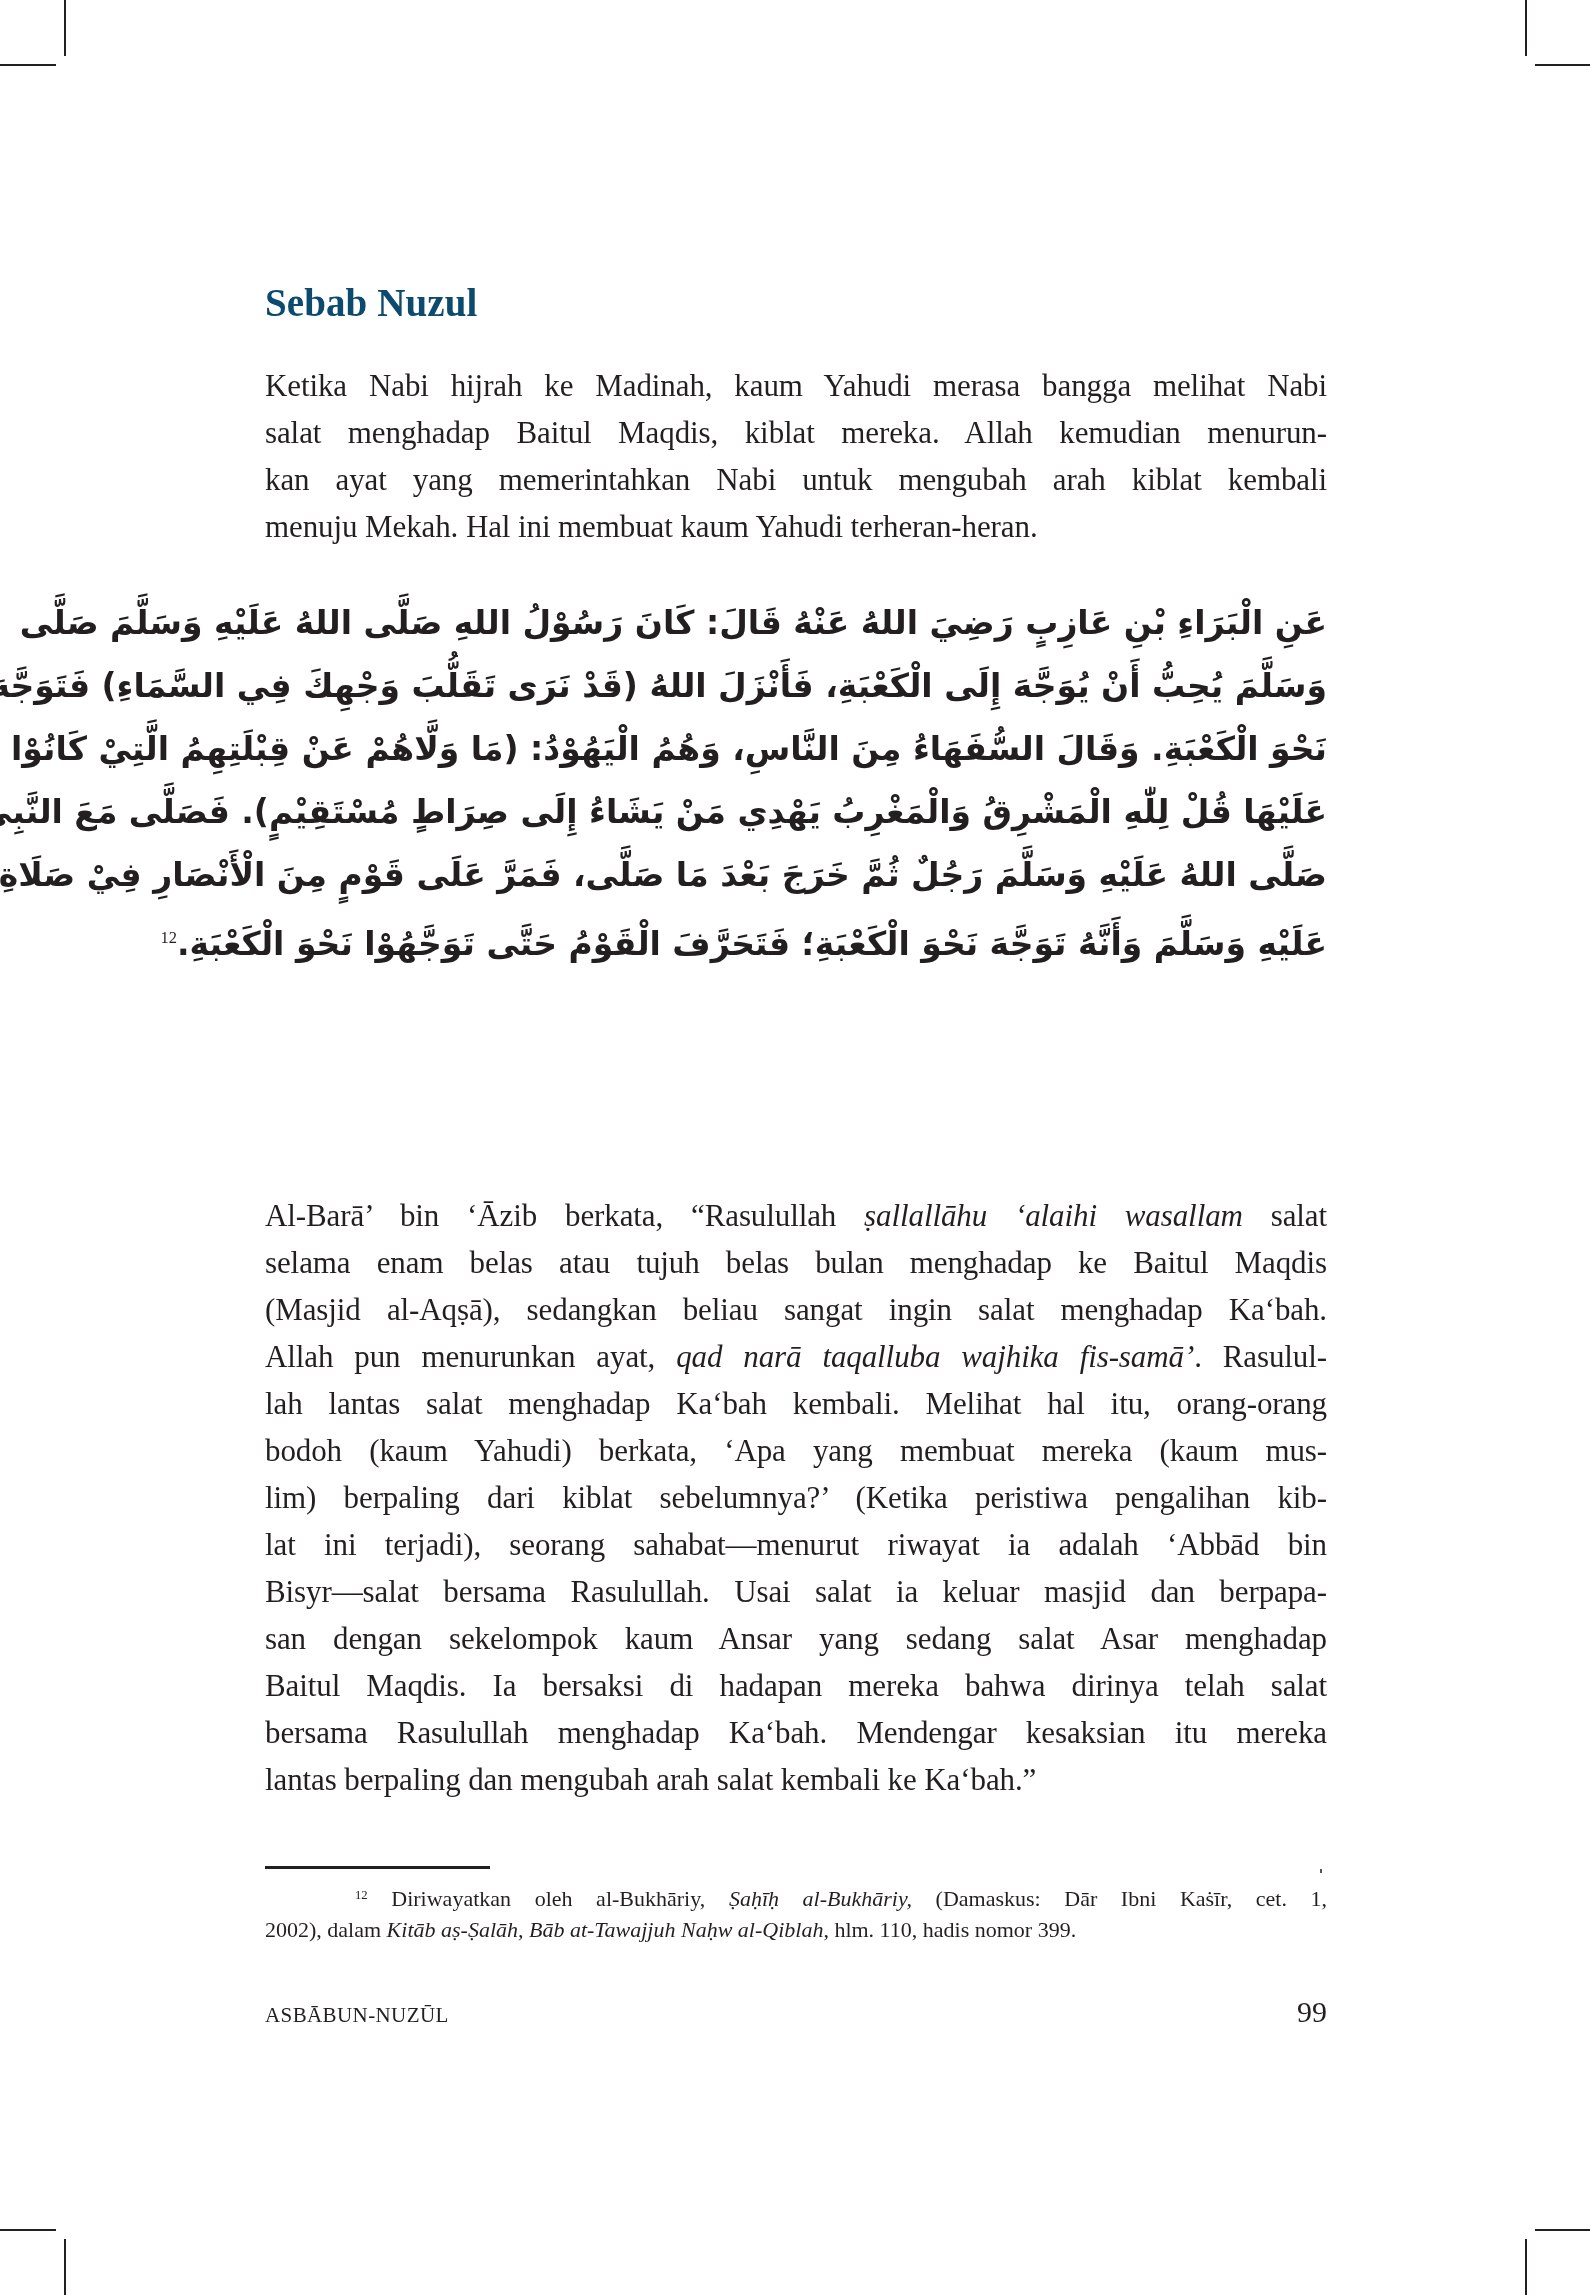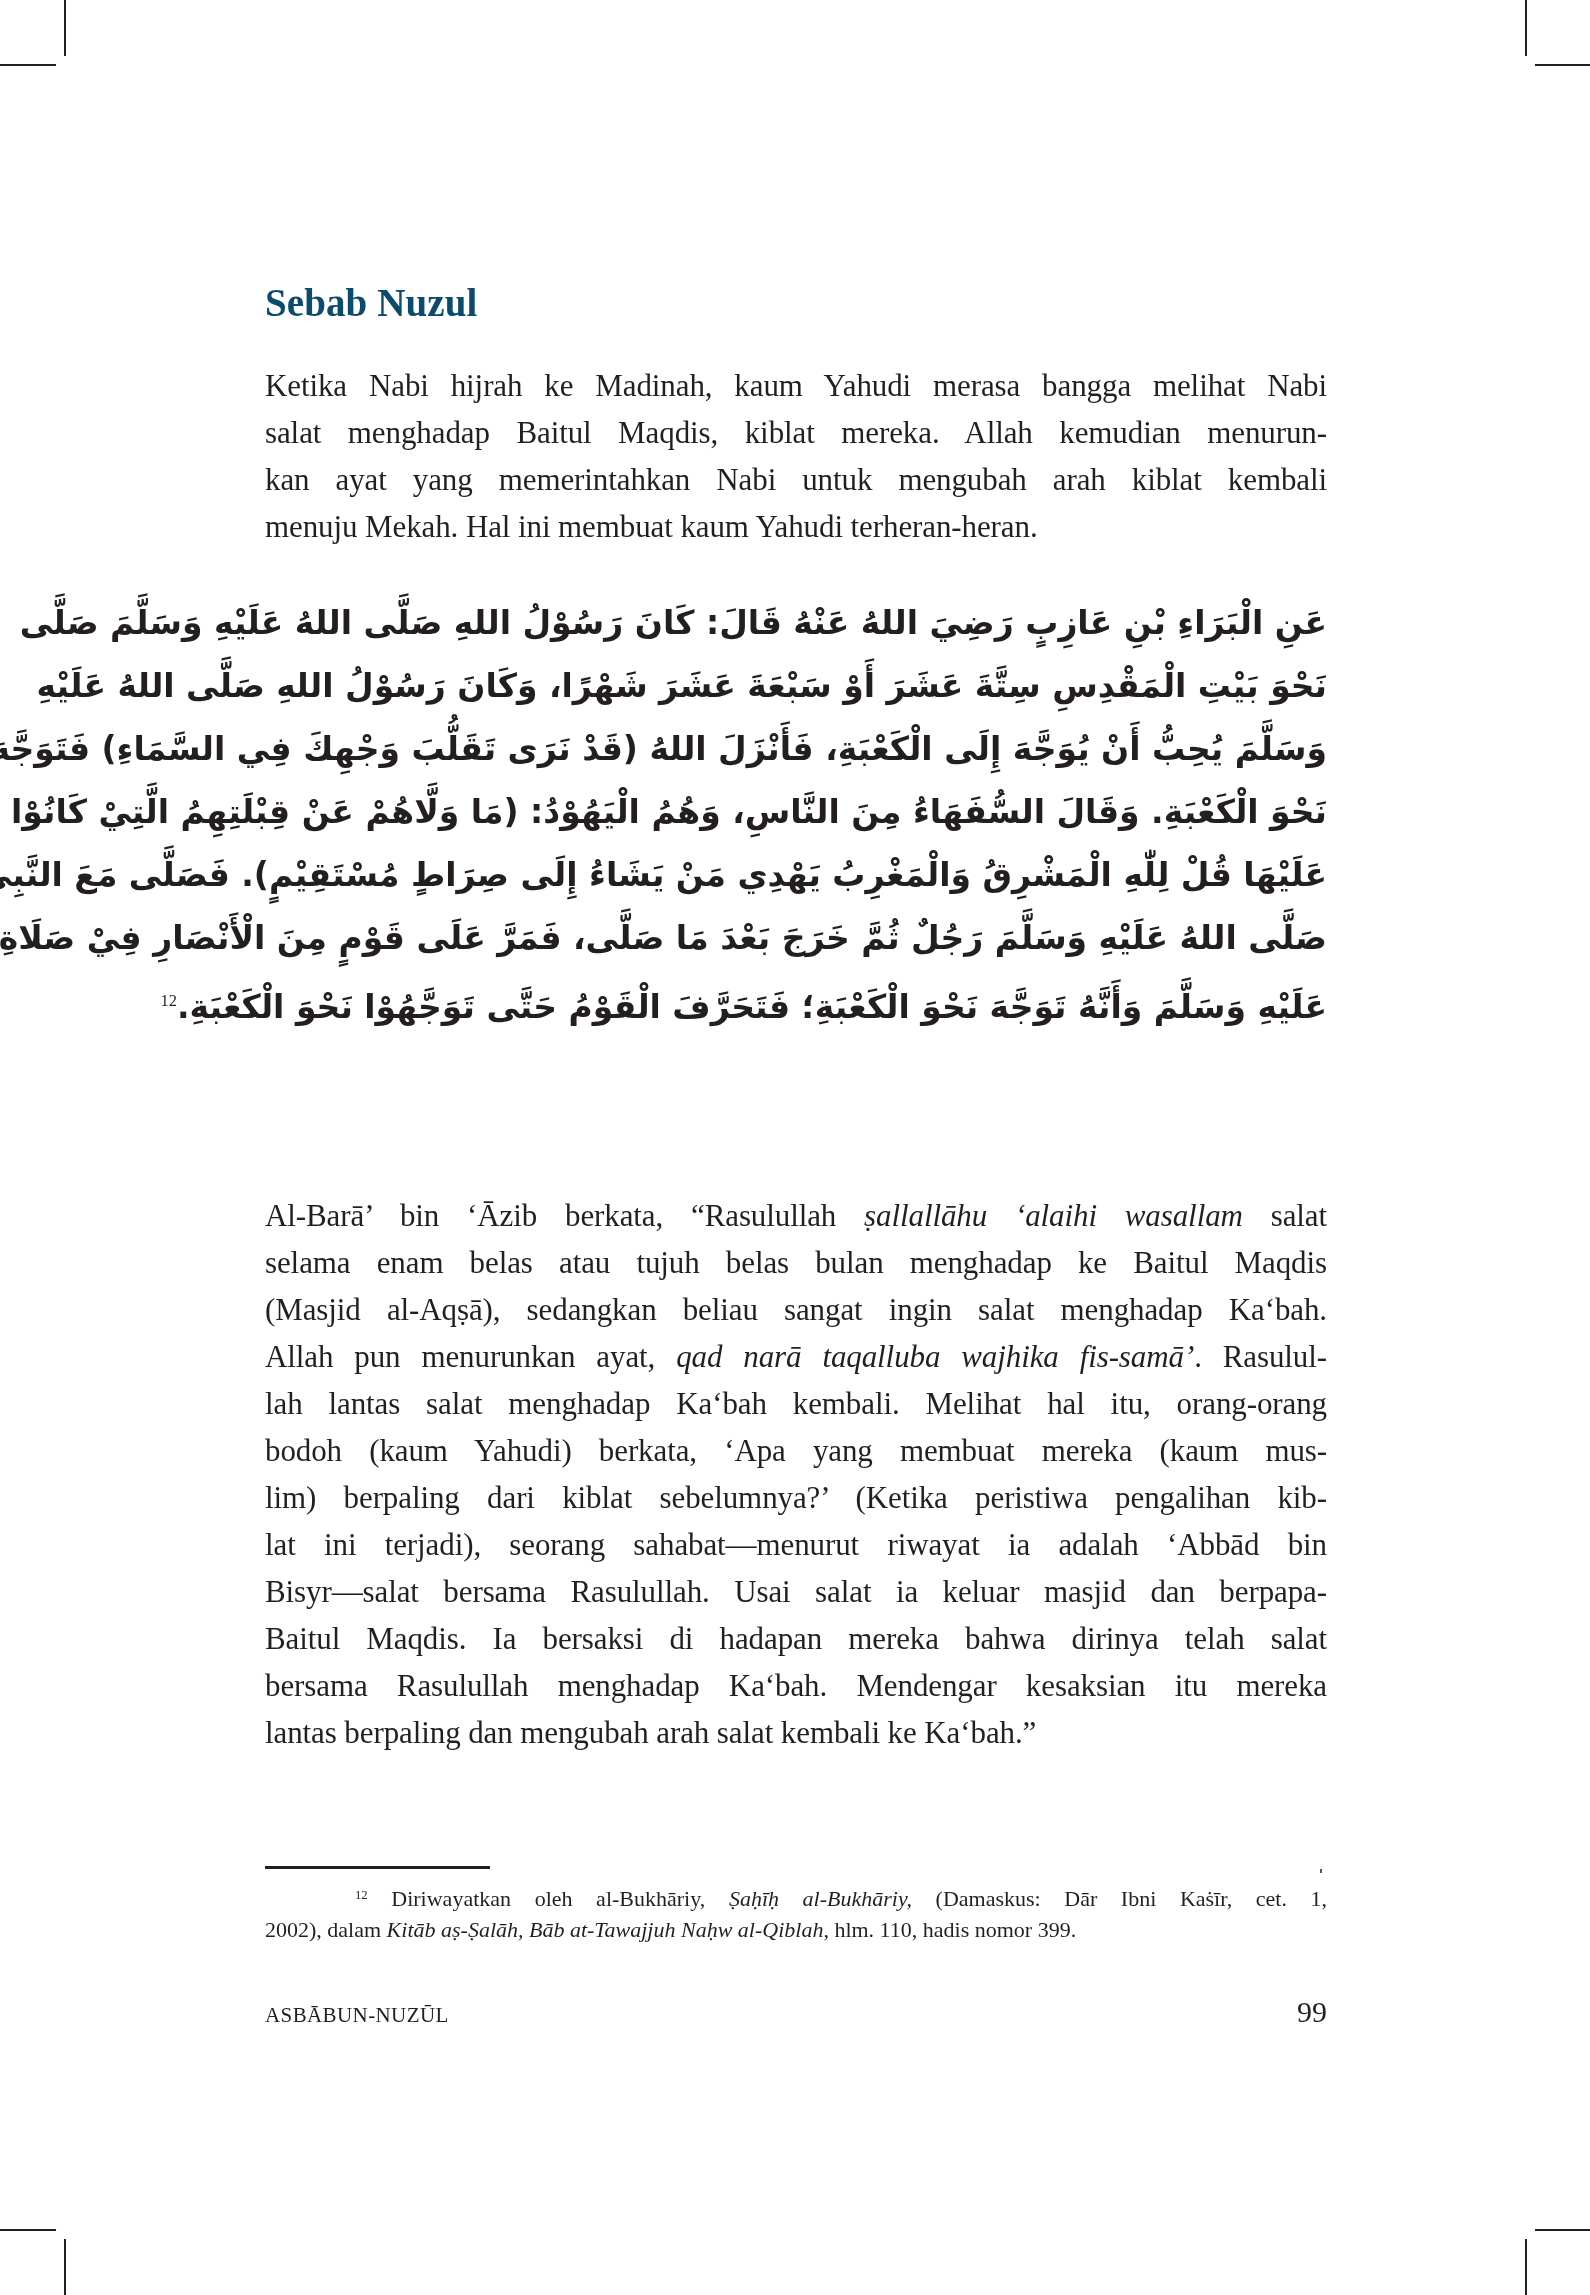--- a/index.html
+++ b/index.html
@@ -162,38 +162,38 @@
 
   <div class="para intro">
     <span class="line">Ketika Nabi hijrah ke Madinah, kaum Yahudi merasa bangga melihat Nabi</span>
     <span class="line">salat menghadap Baitul Maqdis, kiblat mereka. Allah kemudian menurun-</span>
     <span class="line">kan ayat yang memerintahkan Nabi untuk mengubah arah kiblat kembali</span>
     <span class="line last">menuju Mekah. Hal ini membuat kaum Yahudi terheran-heran.</span>
   </div>
 
   <div class="arabic" lang="ar">
     <span class="aline">عَنِ الْبَرَاءِ بْنِ عَازِبٍ رَضِيَ اللهُ عَنْهُ قَالَ: كَانَ رَسُوْلُ اللهِ صَلَّى اللهُ عَلَيْهِ وَسَلَّمَ صَلَّى</span>
-    <span class="aline">نَحْوَ بَيْتِ الْمَقْدِسِ سِتَّةَ عَشَرَ أَوْ سَبْعَةَ عَشَرَ شَهْرًا، وَكَانَ رَسُوْلُ اللهِ صَلَّى اللهُ عَلَيْهِ</span>
     <span class="aline">وَسَلَّمَ يُحِبُّ أَنْ يُوَجَّهَ إِلَى الْكَعْبَةِ، فَأَنْزَلَ اللهُ (قَدْ نَرَى تَقَلُّبَ وَجْهِكَ فِي السَّمَاءِ) فَتَوَجَّهَ</span>
     <span class="aline">نَحْوَ الْكَعْبَةِ. وَقَالَ السُّفَهَاءُ مِنَ النَّاسِ، وَهُمُ الْيَهُوْدُ: (مَا وَلَّاهُمْ عَنْ قِبْلَتِهِمُ الَّتِيْ كَانُوْا</span>
     <span class="aline">عَلَيْهَا قُلْ لِلّٰهِ الْمَشْرِقُ وَالْمَغْرِبُ يَهْدِي مَنْ يَشَاءُ إِلَى صِرَاطٍ مُسْتَقِيْمٍ). فَصَلَّى مَعَ النَّبِيِّ</span>
     <span class="aline">صَلَّى اللهُ عَلَيْهِ وَسَلَّمَ رَجُلٌ ثُمَّ خَرَجَ بَعْدَ مَا صَلَّى، فَمَرَّ عَلَى قَوْمٍ مِنَ الْأَنْصَارِ فِيْ صَلَاةِ</span>
     <span class="aline last"><span>عَلَيْهِ وَسَلَّمَ وَأَنَّهُ تَوَجَّهَ نَحْوَ الْكَعْبَةِ؛ فَتَحَرَّفَ الْقَوْمُ حَتَّى تَوَجَّهُوْا نَحْوَ الْكَعْبَةِ.</span><sup>12</sup></span>
   </div>
 
   <div class="para translation" id="translation">
       <span class="line"><span>Al-Barā’ bin ‘Āzib berkata, “Rasulullah </span><i>ṣallallāhu ‘alaihi wasallam</i><span> salat</span></span>
       <span class="line"><span>selama enam belas atau tujuh belas bulan menghadap ke Baitul Maqdis</span></span>
       <span class="line"><span>(Masjid al-Aqṣā), sedangkan beliau sangat ingin salat menghadap Ka‘bah.</span></span>
       <span class="line"><span>Allah pun menurunkan ayat, </span><i>qad narā taqalluba wajhika fis-samā’</i><span>. Rasulul-</span></span>
       <span class="line"><span>lah lantas salat menghadap Ka‘bah kembali. Melihat hal itu, orang-orang</span></span>
       <span class="line"><span>bodoh (kaum Yahudi) berkata, ‘Apa yang membuat mereka (kaum mus-</span></span>
       <span class="line"><span>lim) berpaling dari kiblat sebelumnya?’ (Ketika peristiwa pengalihan kib-</span></span>
       <span class="line"><span>lat ini terjadi), seorang sahabat—menurut riwayat ia adalah ‘Abbād bin</span></span>
       <span class="line"><span>Bisyr—salat bersama Rasulullah. Usai salat ia keluar masjid dan berpapa-</span></span>
+      <span class="line"><span>san dengan sekelompok kaum Ansar yang sedang salat Asar menghadap</span></span>
       <span class="line"><span>Baitul Maqdis. Ia bersaksi di hadapan mereka bahwa dirinya telah salat</span></span>
       <span class="line"><span>bersama Rasulullah menghadap Ka‘bah. Mendengar kesaksian itu mereka</span></span>
       <span class="line last"><span>lantas berpaling dan mengubah arah salat kembali ke Ka‘bah.”</span></span>
     </div>
 
   <div class="fn-rule"></div>
   <div class="fn-mark"></div>
 
   <div class="footnote" id="footnote">
       <span class="fline first"><sup>12</sup> <span>Diriwayatkan oleh al-Bukhāriy, </span><i>Ṣaḥīḥ al-Bukhāriy,</i><span> (Damaskus: Dār Ibni Kaṡīr, cet. 1,</span></span>

